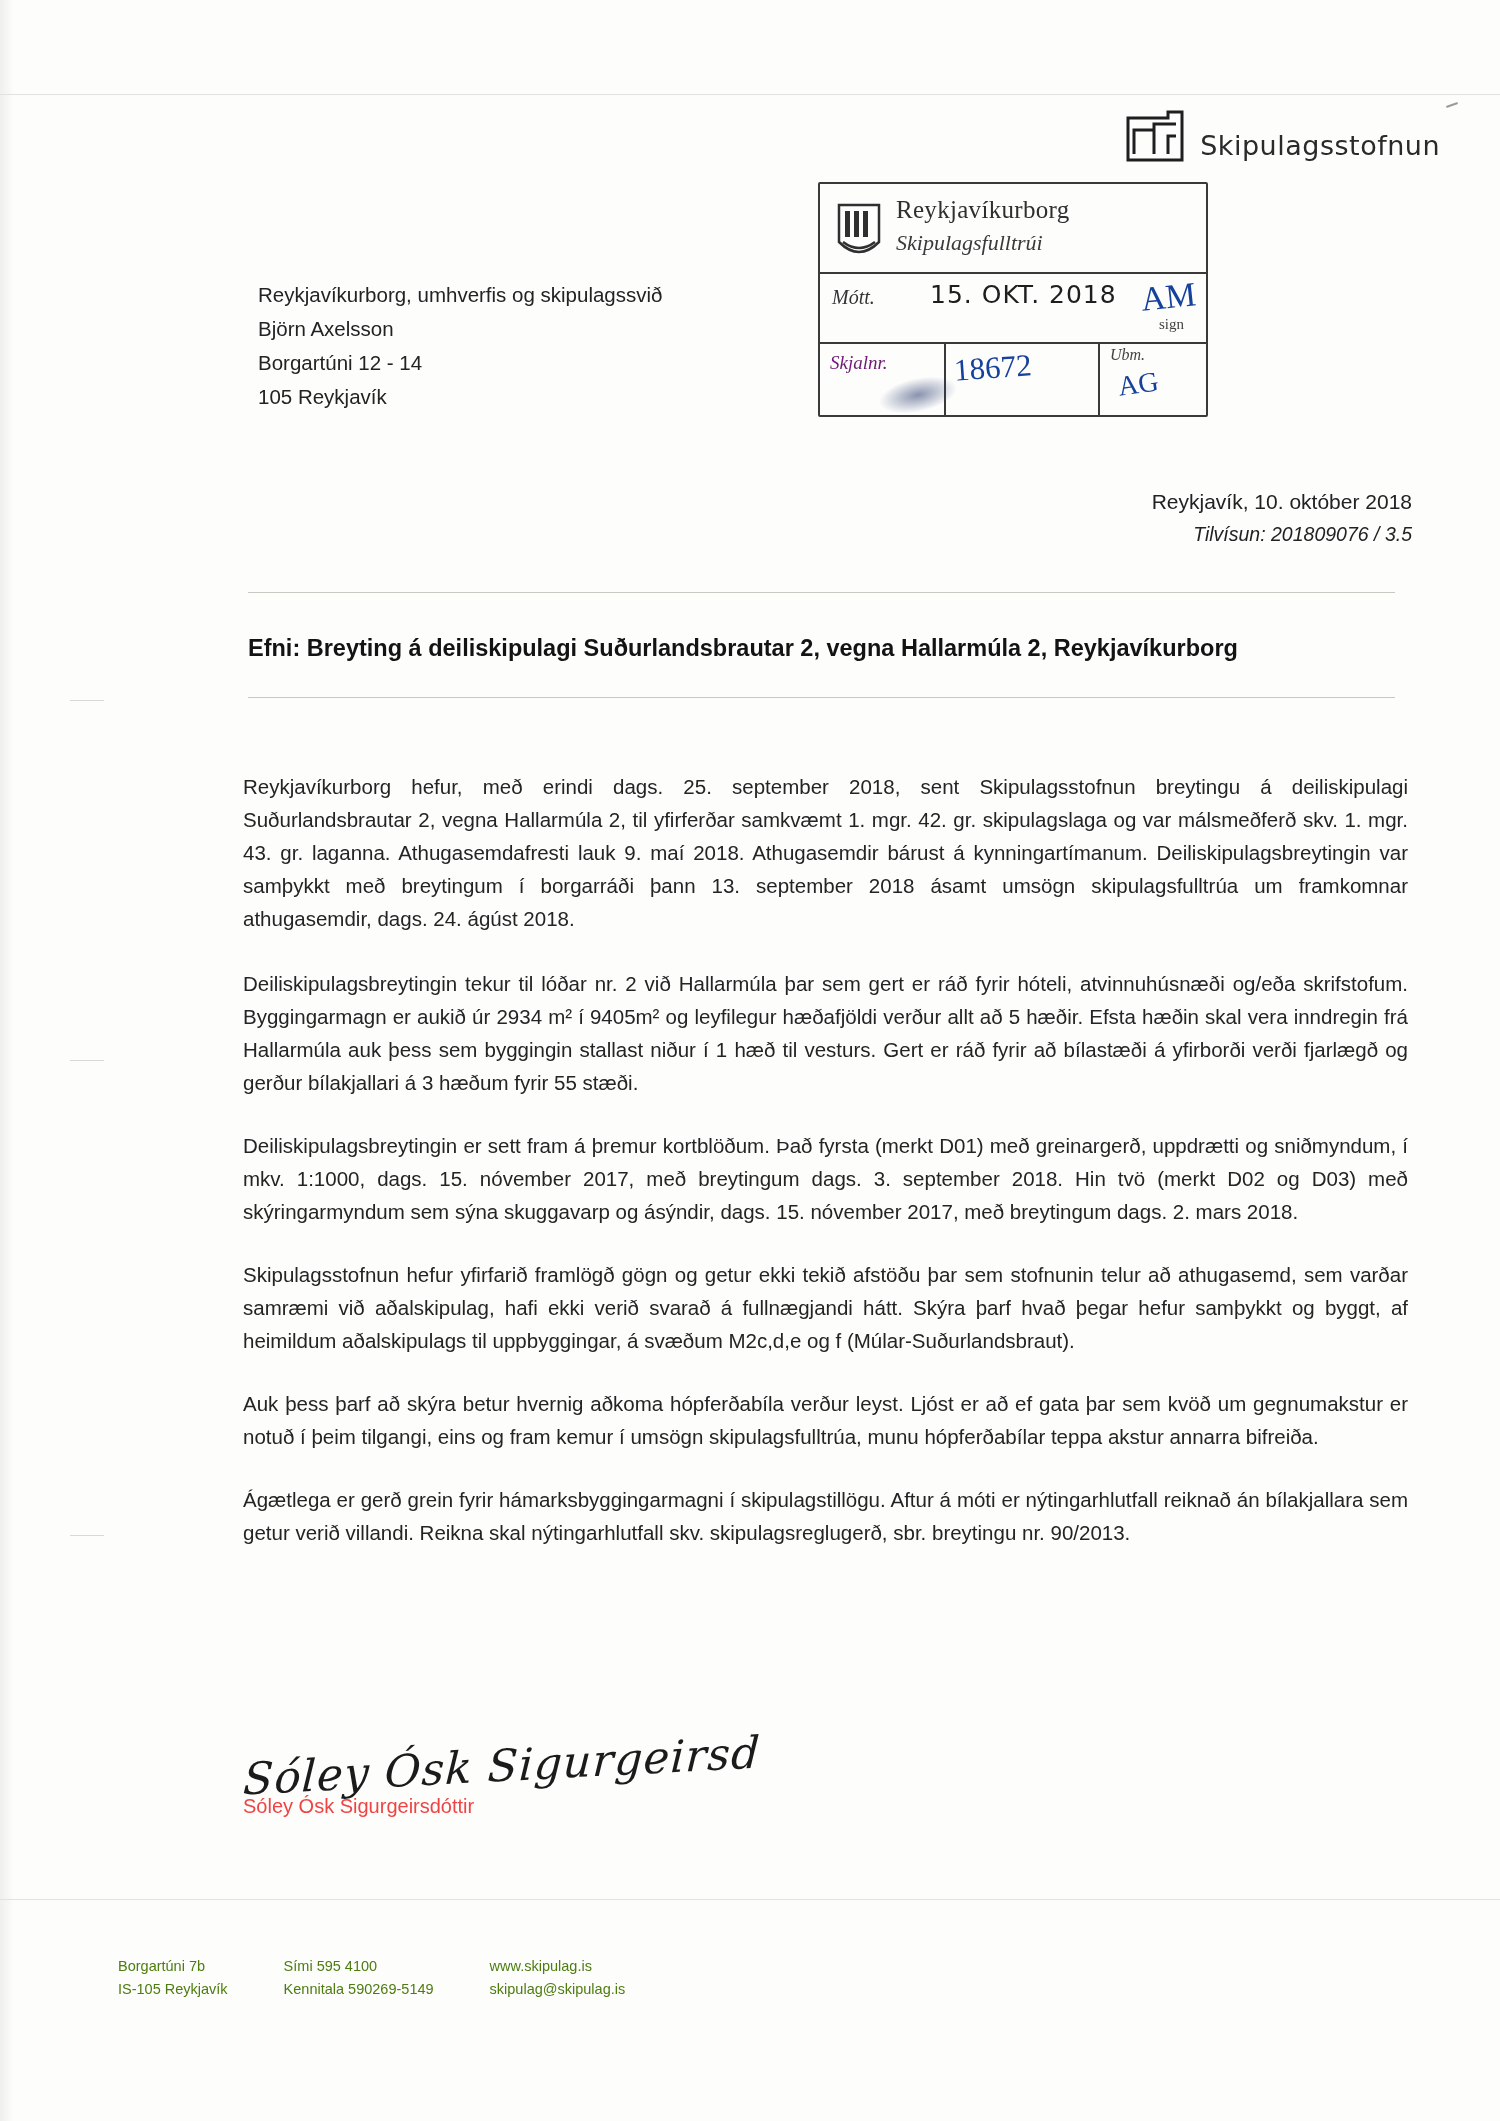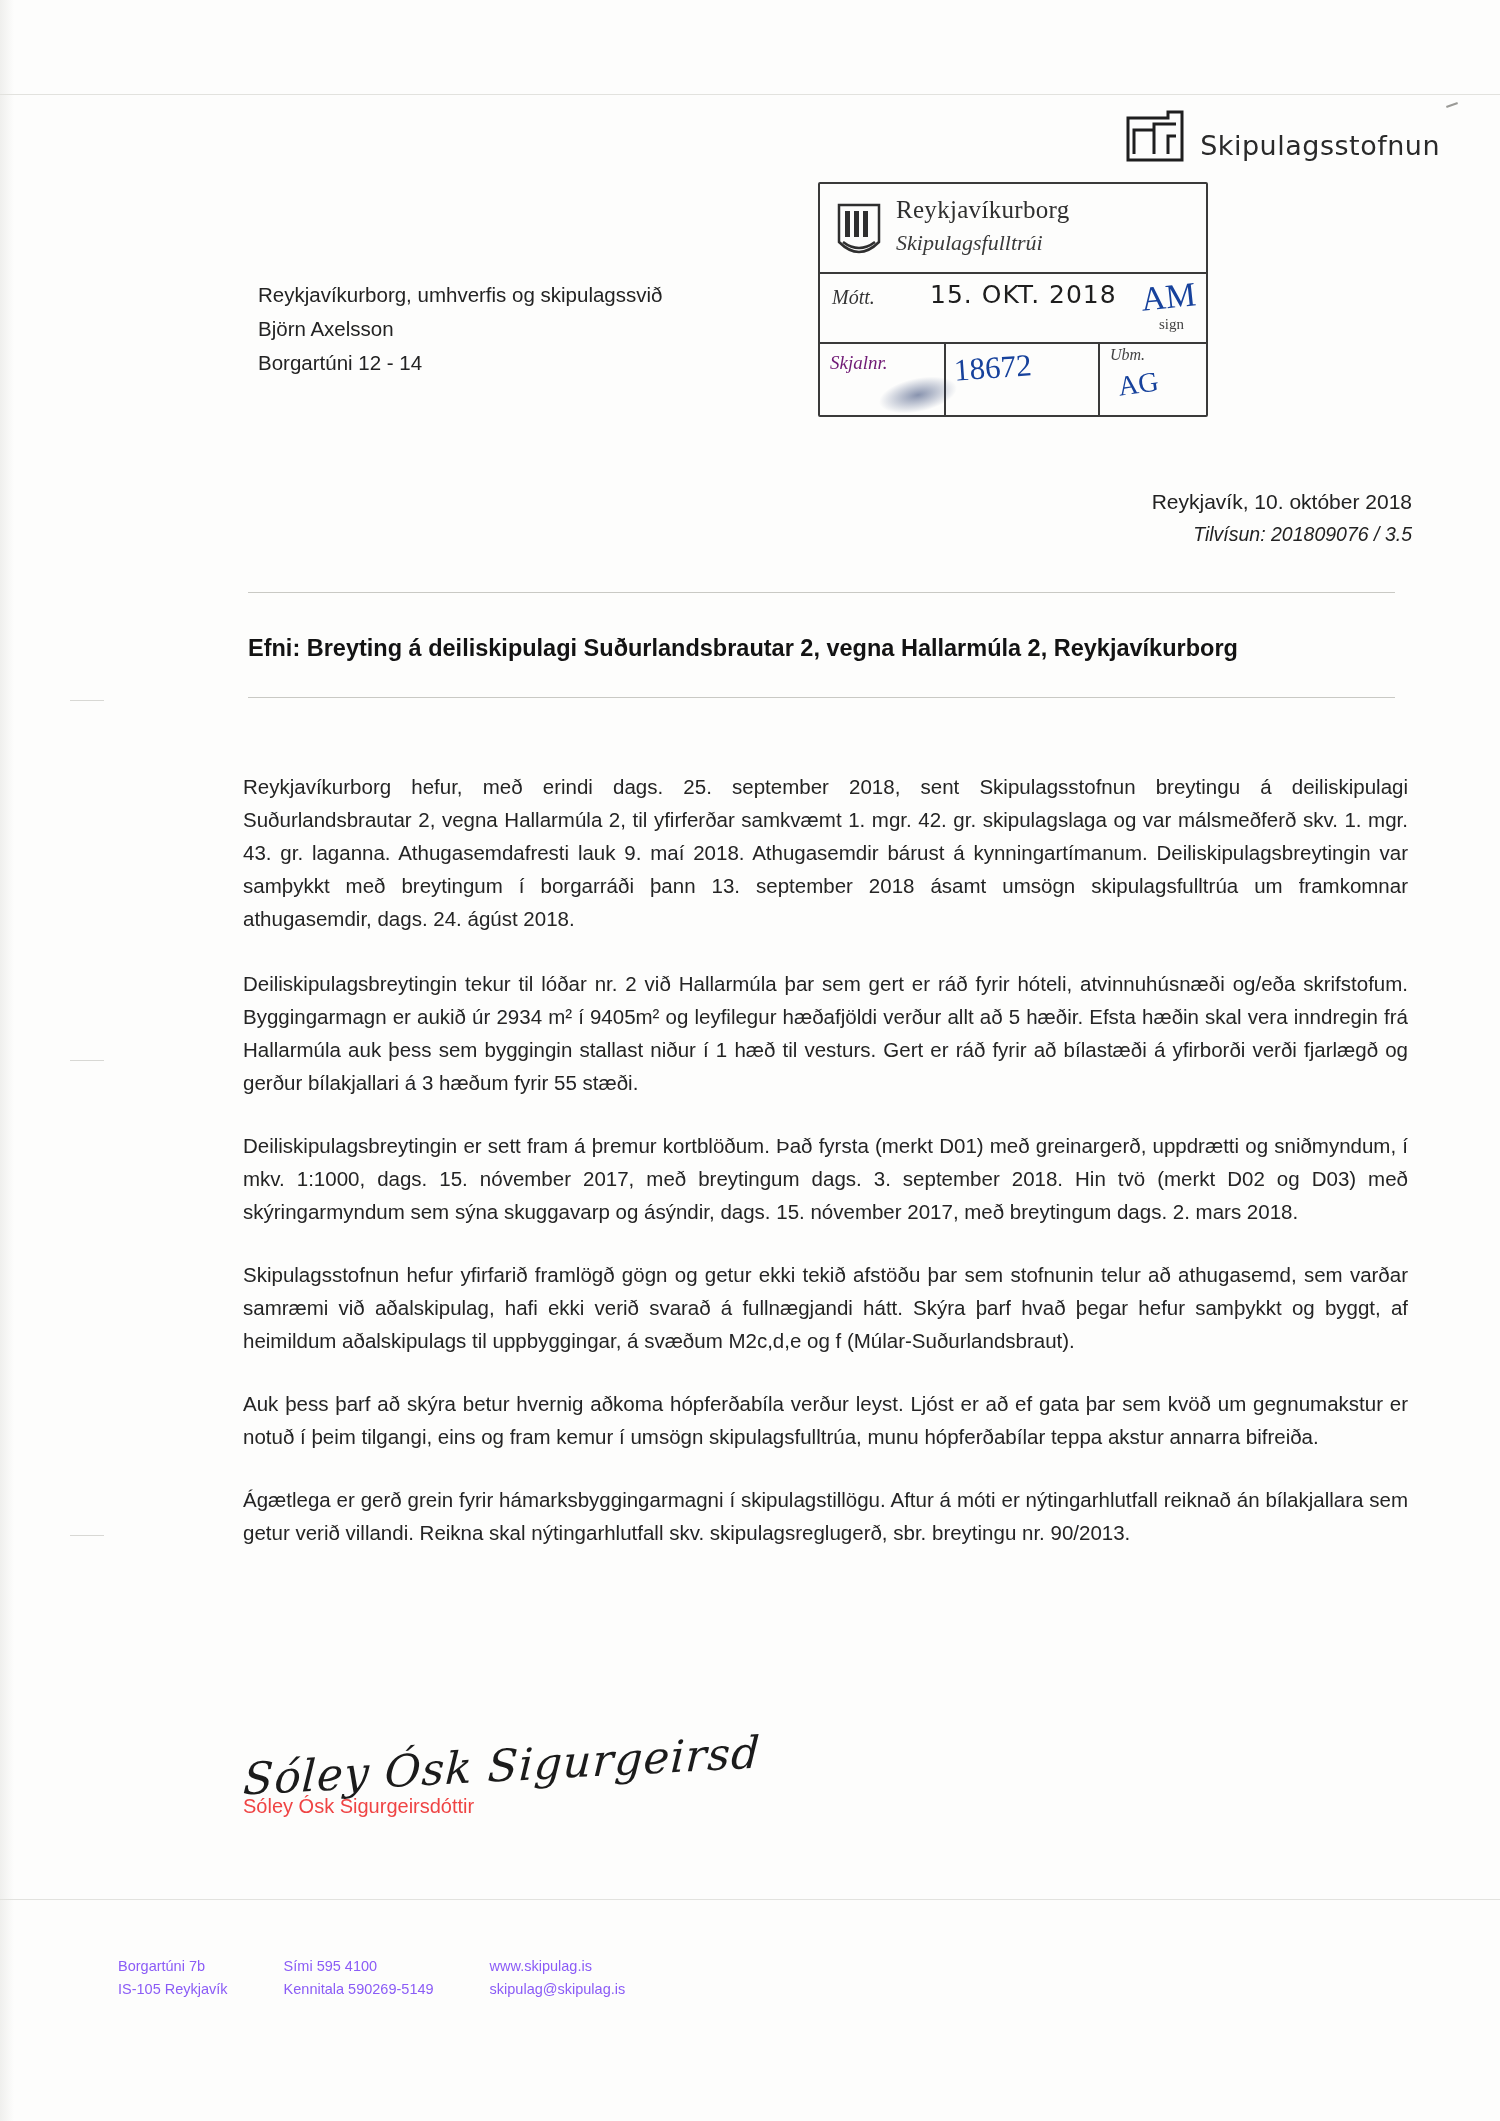--- a/index.html
+++ b/index.html
@@ -298,21 +298,21 @@
     color: #ef4444;
   }
 
   
   .footer {
     position: absolute;
     left: 118px;
     top: 1955px;
     display: flex;
     gap: 56px;
-    color: #8b5cf6;
+    color: #4d7c0f;
     font-size: 14.5px;
     line-height: 23px;
   }
   .footer .col { white-space: nowrap; }
 </style>
 </head>
 <body>
 
 <div class="page">
 
@@ -334,20 +334,21 @@
         <path d="M44 46 L44 28 L52 28" fill="none" stroke="#1f1f1f" stroke-width="3"></path>
       </svg>
     </div>
     <div class="logo-text">Skipulagsstofnun</div>
   </div>
 
   <div class="recipient">
     <div>Reykjavíkurborg, umhverfis og skipulagssvið</div>
     <div>Björn Axelsson</div>
     <div>Borgartúni 12 - 14</div>
+    <div>105 Reykjavík</div>
   </div>
 
   <div class="stamp">
     <div class="stamp-box"></div>
     <div class="stamp-crest">
       <svg width="46" height="62" viewBox="0 0 46 62">
         <path d="M3 3 H43 V40 Q23 60 3 40 Z" fill="none" stroke="#2f2f2f" stroke-width="2.5"></path>
         <rect x="9" y="9" width="5" height="26" fill="#2f2f2f"></rect>
         <rect x="18" y="9" width="5" height="26" fill="#2f2f2f"></rect>
         <rect x="27" y="9" width="5" height="26" fill="#2f2f2f"></rect>

